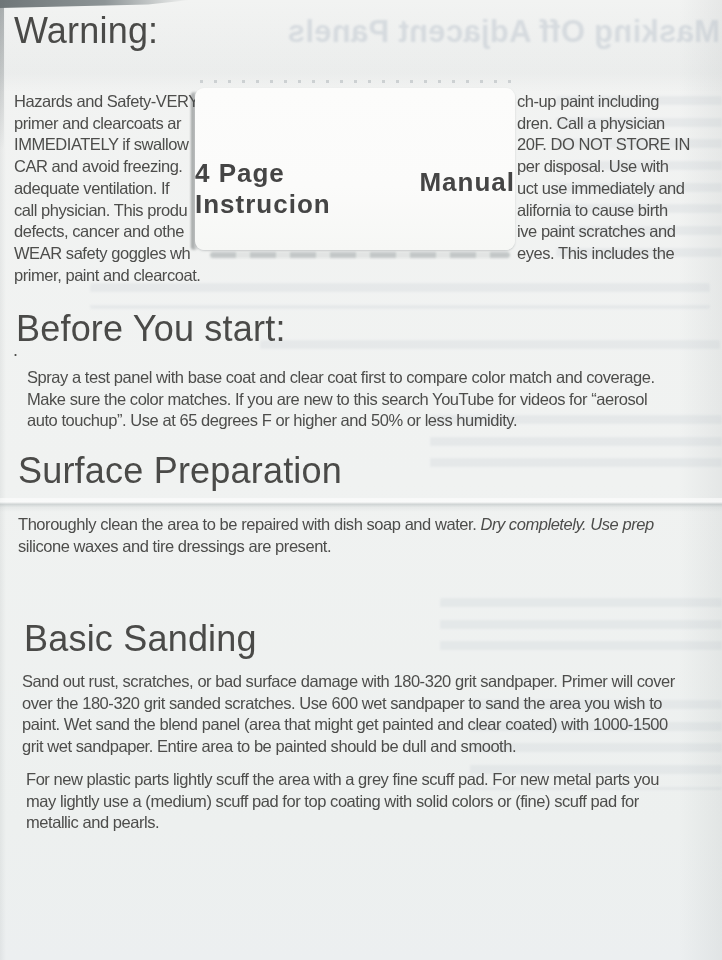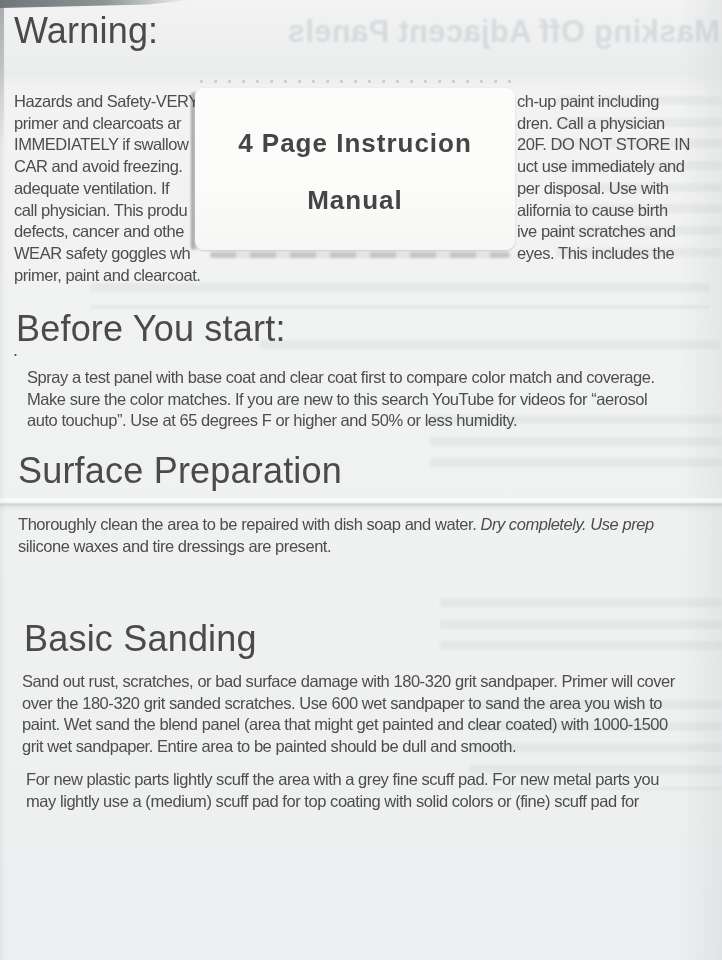--- a/index.html
+++ b/index.html
@@ -51,21 +51,21 @@
   .perforation{
     left:200px; top:80px; width:318px; height:3px;
     background:repeating-linear-gradient(90deg,#c4c9cb 0 3px, rgba(0,0,0,0) 3px 14px);
     opacity:0.8;
   }
   .sticker{
     left:195px; top:88px; width:320px; height:162px;
     background:linear-gradient(180deg,#fcfcfb 0%, var(--sticker_bg) 60%, #f6f7f5 100%);
     border-radius:9px;
     box-shadow:0 1px 2px rgba(120,126,128,0.35);
-    display:flex; flex-direction:column; align-items:center;
+    display:flex; flex-direction:row; align-items:center;
     z-index:5;
   }
   .sticker-left-shadow{
     left:191px; top:92px; width:7px; height:158px; z-index:4;
     background:linear-gradient(90deg, rgba(70,76,78,0.55), rgba(70,76,78,0.05));
     border-radius:4px; filter:blur(1px);
   }
   .sticker-bottom-shadow{
     left:210px; top:252px; width:300px; height:6px; z-index:4;
     background:repeating-linear-gradient(90deg, rgba(140,148,150,0.45) 0 26px, rgba(140,148,150,0.15) 26px 40px);
@@ -111,22 +111,22 @@
     <div class="line">call physician. This produ</div>
     <div class="line">defects, cancer and othe</div>
     <div class="line">WEAR safety goggles wh</div>
     <div class="line">primer, paint and clearcoat.</div>
   </div>
 
   <div class="abs para right-col">
     <div class="line">ch-up paint including</div>
     <div class="line">dren. Call a physician</div>
     <div class="line">20F. DO NOT STORE IN</div>
+    <div class="line">per disposal. Use with</div>
     <div class="line">uct use immediately and</div>
-    <div class="line">per disposal. Use with</div>
     <div class="line">alifornia to cause birth</div>
     <div class="line">ive paint scratches and</div>
     <div class="line">eyes. This includes the</div>
   </div>
 
   <div class="abs perforation"></div>
   <div class="abs sticker-left-shadow"></div>
   <div class="abs sticker-bottom-shadow"></div>
   <div class="abs sticker">
     <div class="sticker-line1">4 Page Instrucion</div>
@@ -156,15 +156,16 @@
   <div class="abs para" style="left:22px; top:671px;">
     <div class="line">Sand out rust, scratches, or bad surface damage with 180-320 grit sandpaper. Primer will cover</div>
     <div class="line">over the 180-320 grit sanded scratches. Use 600 wet sandpaper to sand the area you wish to</div>
     <div class="line">paint. Wet sand the blend panel (area that might get painted and clear coated) with 1000-1500</div>
     <div class="line">grit wet sandpaper. Entire area to be painted should be dull and smooth.</div>
   </div>
 
   <div class="abs para" style="left:26px; top:769px;">
     <div class="line">For new plastic parts lightly scuff the area with a grey fine scuff pad. For new metal parts you</div>
     <div class="line">may lightly use a (medium) scuff pad for top coating with solid colors or (fine) scuff pad for</div>
+    <div class="line">metallic and pearls.</div>
   </div>
 
 </div>
 
 </body></html>

